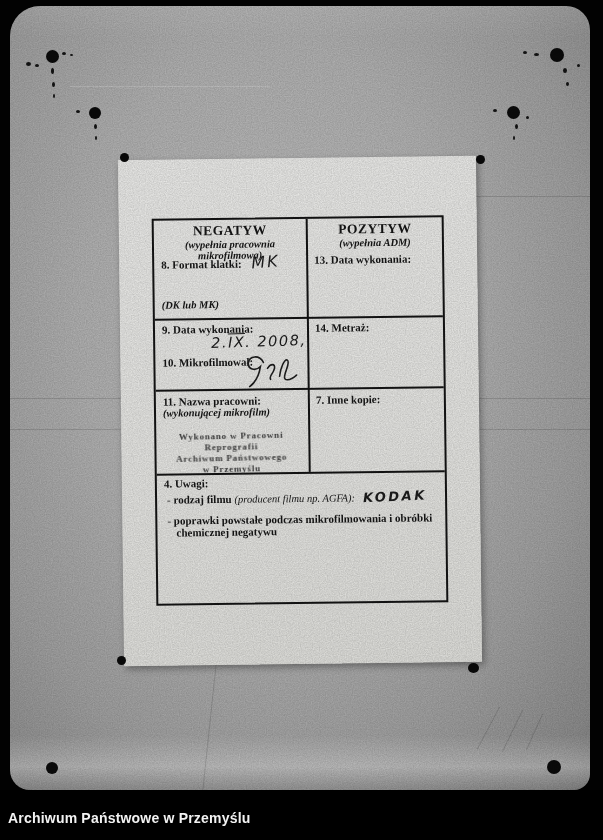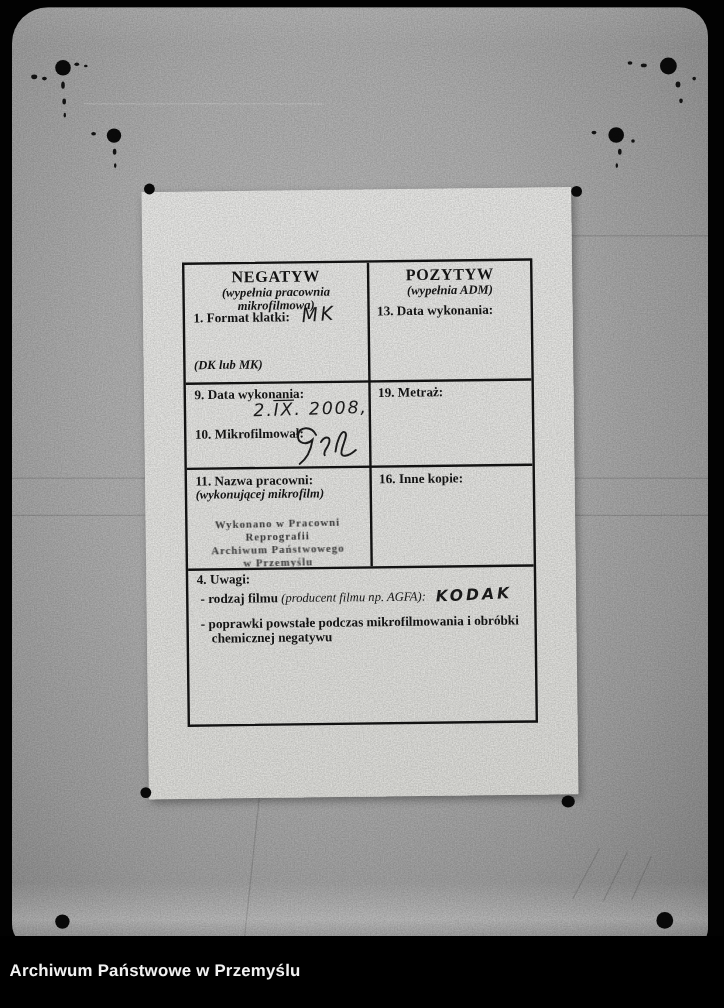--- a/index.html
+++ b/index.html
@@ -51,21 +51,21 @@
   .hand-date { font-size:14.5px; letter-spacing:1.5px; transform:rotate(-1deg); }
   .hand-date .ov { text-decoration:overline; }
   .hand-kodak { font-size:13px; letter-spacing:2.5px; transform:rotate(-2deg); margin-left:8px; font-weight:bold; }
   .stamp {
     position:absolute; text-align:center; color:#3e3e3e; font-weight:bold;
     font-size:9px; line-height:11px; letter-spacing:0.8px;
     filter:blur(0.35px); transform:rotate(-0.5deg);
   }
   .wrap2 { padding-left:9px; text-indent:-9px; }
   
-  .caption-bar { position:absolute; left:0; bottom:0; width:603px; height:60px; background:#000; }
+  .caption-bar { position:absolute; left:0; bottom:0; width:603px; height:50px; background:#000; }
   .caption-text {
     position:absolute; left:8px; top:20px; color:#f2f2f2;
     font-family:"Liberation Sans", sans-serif; font-weight:bold; font-size:14px;
     letter-spacing:0.2px;
   }
   .sig { position:absolute; }
 </style>
 </head>
 <body>
 
@@ -116,21 +116,21 @@
       <div class="formtable">
         <div class="vline"></div>
         <div class="hline" style="top:98px;"></div>
         <div class="hline" style="top:169px;"></div>
         <div class="hline" style="top:253px;"></div>
 
         <div class="cell" style="left:0; top:0; width:152px; height:98px;">
           <div class="hdr" style="margin-top:3px;">NEGATYW</div>
           <div class="sub">(wypełnia pracownia mikrofilmowa)</div>
           <div style="position:absolute; left:7px; top:33px;">
-            <span class="lbl">1. Format klatki:</span><span class="hand hand-mk">MK</span>
+            <span class="lbl">8. Format klatki:</span><span class="hand hand-mk">MK</span>
           </div>
           <div class="hint" style="position:absolute; left:7px; top:79px;">(DK lub MK)</div>
         </div>
 
         <div class="cell" style="left:154px; top:0; width:134px; height:98px;">
           <div class="hdr" style="margin-top:3px;">POZYTYW</div>
           <div class="sub">(wypełnia ADM)</div>
           <div class="lbl" style="position:absolute; left:6px; top:35px;">13. Data wykonania:</div>
         </div>
 
@@ -143,35 +143,35 @@
           <svg class="sig" style="left:84px; top:32px;" width="66" height="38" viewBox="0 0 66 38">
             <g fill="none" stroke="#1f1f1f" stroke-width="1.6" stroke-linecap="round">
               <path d="M24,11 C20,3 10,4 9,11 C8,18 16,20 21,15 C20,21 17,30 10,35"></path>
               <path d="M28,17 C31,12 36,12 35,17 C34,22 29,25 31,28"></path>
               <path d="M40,25 C41,17 45,7 48,9 C51,11 46,19 45,25 C44,30 50,30 57,24"></path>
             </g>
           </svg>
         </div>
 
         <div class="cell" style="left:154px; top:100px; width:134px; height:69px;">
-          <div class="lbl" style="position:absolute; left:6px; top:3px;">19. Metraż:</div>
+          <div class="lbl" style="position:absolute; left:6px; top:3px;">14. Metraż:</div>
         </div>
 
         <div class="cell" style="left:0; top:171px; width:152px; height:82px;">
           <div class="lbl" style="position:absolute; left:7px; top:4px;">11. Nazwa pracowni:</div>
           <div class="hint" style="position:absolute; left:7px; top:16px;">(wykonującej mikrofilm)</div>
           <div class="stamp" style="left:2px; top:40px; width:146px;">
             <div>Wykonano w Pracowni Reprografii</div>
             <div>Archiwum Państwowego</div>
             <div>w Przemyślu</div>
           </div>
         </div>
 
         <div class="cell" style="left:154px; top:171px; width:134px; height:82px;">
-          <div class="lbl" style="position:absolute; left:6px; top:4px;">16. Inne kopie:</div>
+          <div class="lbl" style="position:absolute; left:6px; top:4px;">7. Inne kopie:</div>
         </div>
 
         <div class="cell" style="left:0; top:255px; width:288px; height:128px;">
           <div class="lbl" style="position:absolute; left:7px; top:2px;">4. Uwagi:</div>
           <div style="position:absolute; left:10px; top:14px; white-space:nowrap;">
             <span class="lbl">- rodzaj filmu </span><span class="paren">(producent filmu np. AGFA):</span><span class="hand hand-kodak">KODAK</span>
           </div>
           <div class="lbl wrap2" style="position:absolute; left:10px; top:39px; width:272px;">- poprawki powstałe podczas mikrofilmowania i obróbki chemicznej negatywu</div>
         </div>
       </div>

